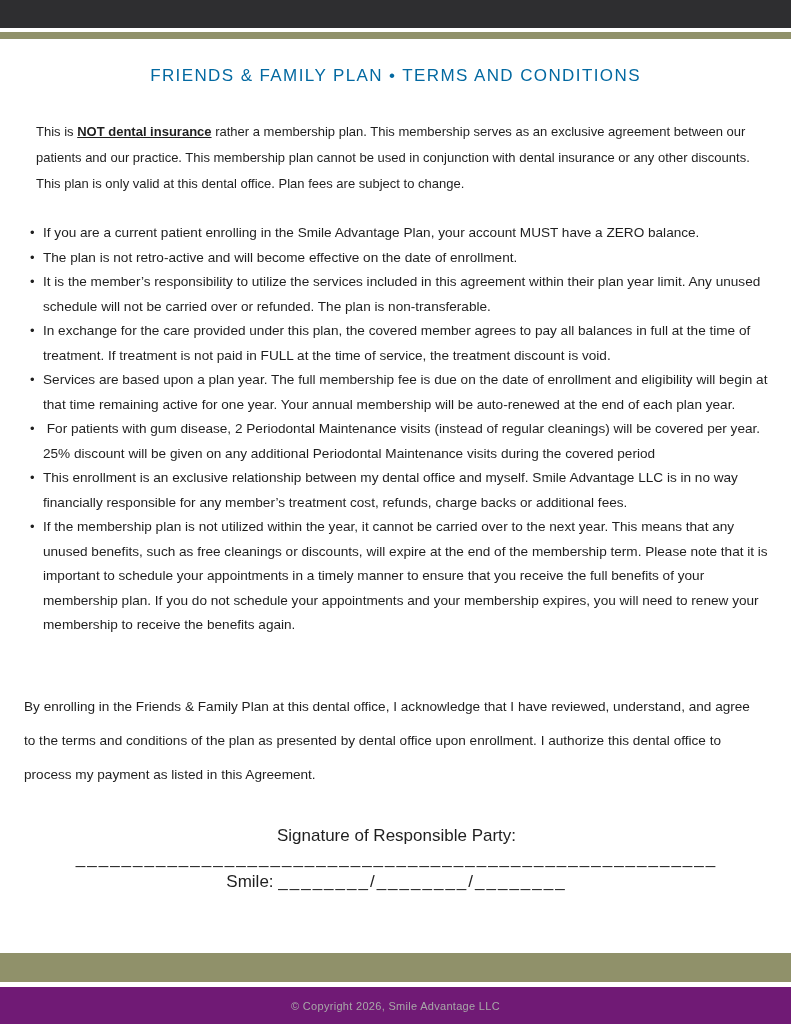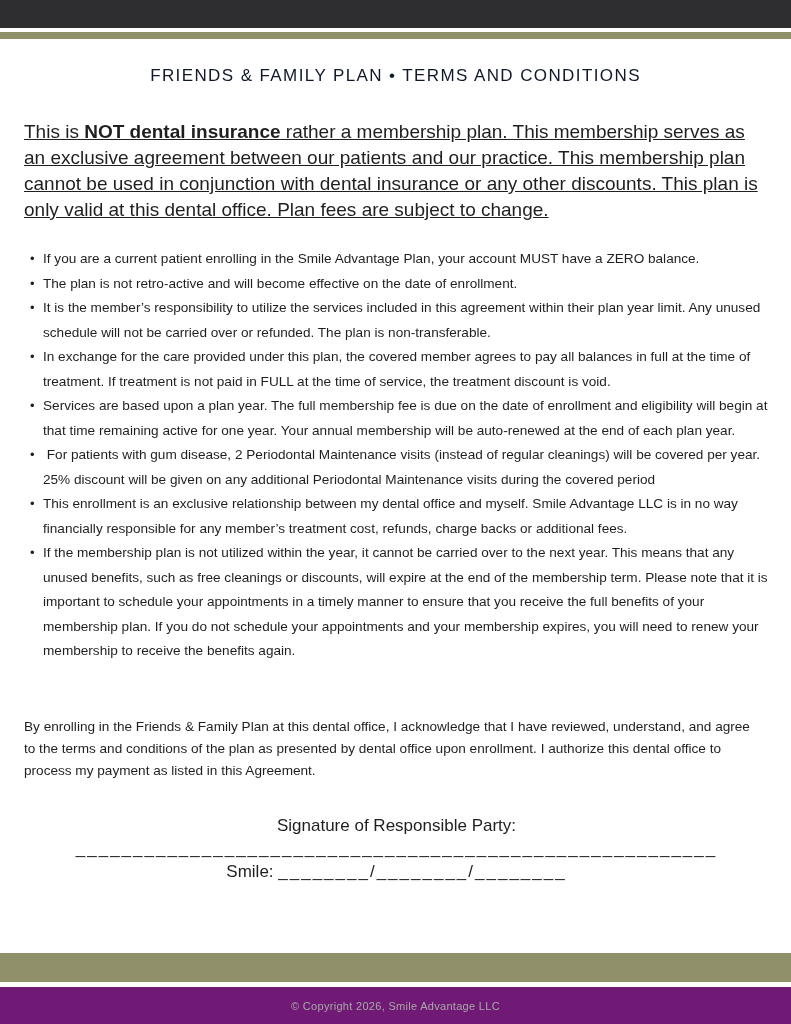--- a/index.html
+++ b/index.html
@@ -18,31 +18,30 @@
   .bar-gap-top   { height: 4px;  background: #ffffff; }
   .bar-olive-top { height: 7px;  background: #90916a; }
 
   
   .doc-title {
     margin: 27px 0 12px 0;
     text-align: center;
     font-size: 17px;
     font-weight: 500;
     letter-spacing: 1.4px;
-    color: #0f172a;
+    color: #0369a1;
   }
 
   
   .content { padding: 0 22px 0 24px; }
 
   .intro {
-    margin: 33px 0 0 0;
-    font-size: 19px;
+    margin: 33px 0 0 12px;
+    font-size: 13px;
     line-height: 26px;
-    text-decoration: underline;
   }
   .intro .emph {
     font-weight: 700;
     text-decoration: underline;
   }
 
   ul.terms {
     margin: 24px 0 10px 0;
     padding: 0;
     list-style: none;
@@ -59,21 +58,21 @@
     position: absolute;
     left: 6px;
     top: 0;
     font-size: 13px;
     color: #1f1f1f;
   }
 
   .closing {
     margin: 52px 12px 0 0;
     font-size: 13.6px;
-    line-height: 22px;
+    line-height: 34px;
   }
 
   .sig-block { margin-top: 32px; font-size: 17px; text-align: center; }
   .sig-row   { line-height: 23px; }
   .blank-line { letter-spacing: 2px; }
 
   
   .footer { position: absolute; left: 0; right: 0; bottom: 0; }
   .bar-olive-bottom { height: 29px; background: #90916a; }
   .bar-gap-bottom   { height: 5px;  background: #ffffff; }

